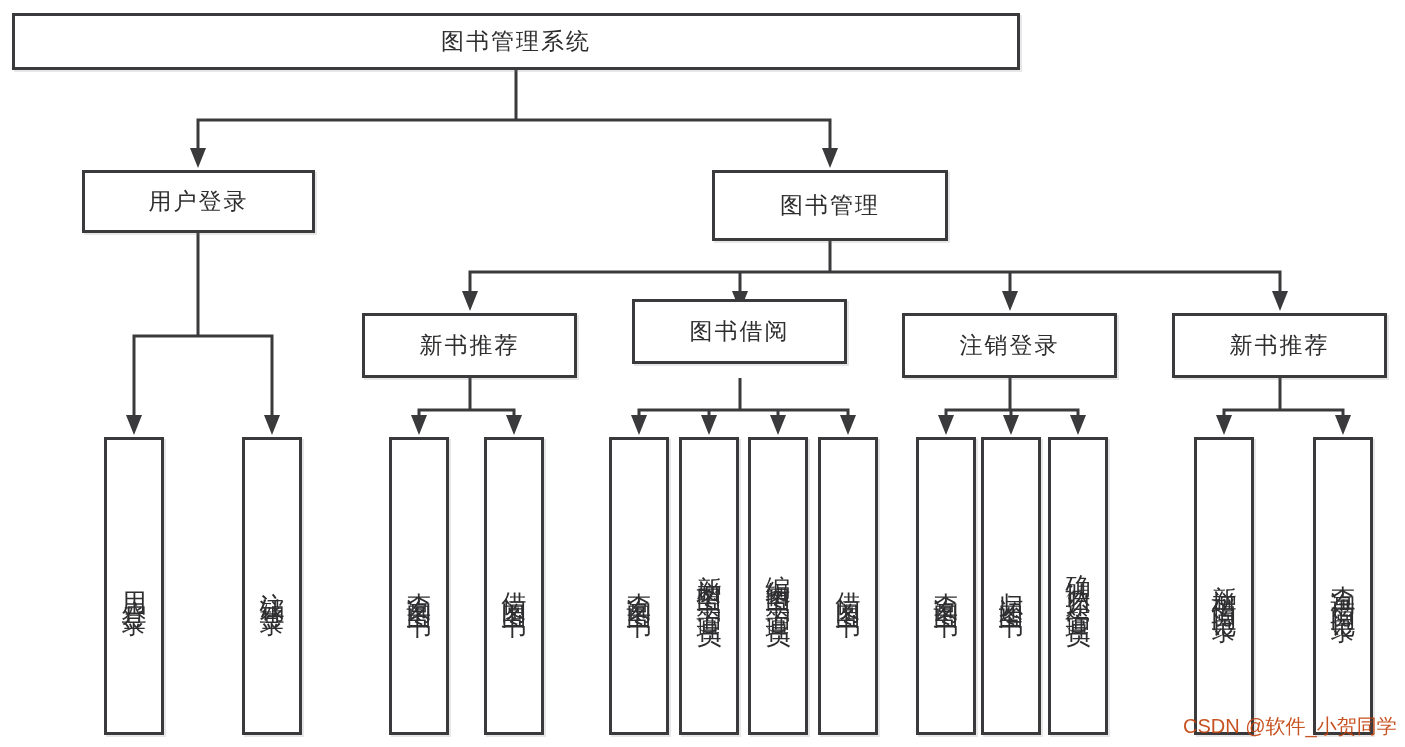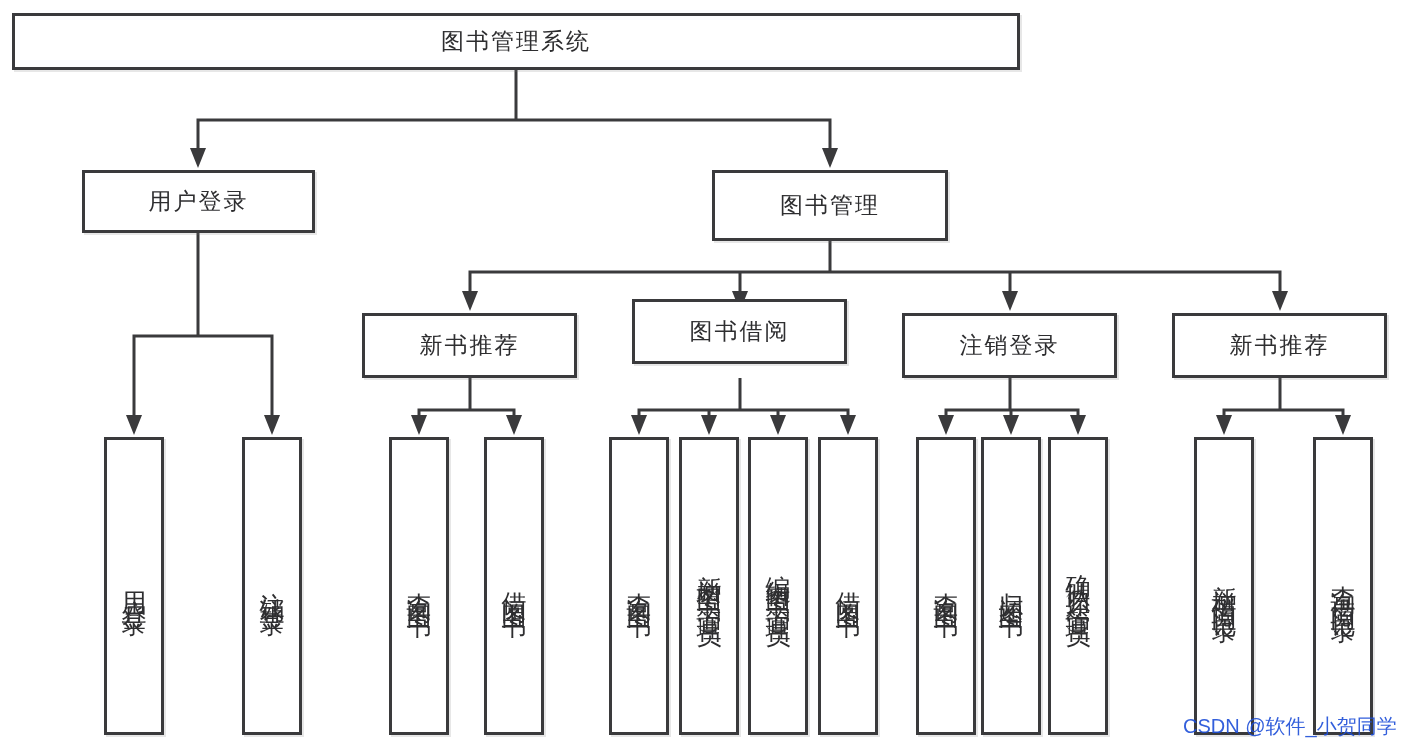--- a/index.html
+++ b/index.html
@@ -51,21 +51,21 @@
     font-size: 25px;
     letter-spacing: 7px;
     line-height: 1;
     white-space: nowrap;
   }
   .watermark {
     position: absolute;
     left: 1183px;
     top: 713px;
     font-size: 20px;
-    color: #1d4ed8;
+    color: #c2410c;
     opacity: 0.9;
     white-space: nowrap;
     z-index: 5;
   }
 </style>
 </head>
 <body>
 
 <div class="canvas">
 

